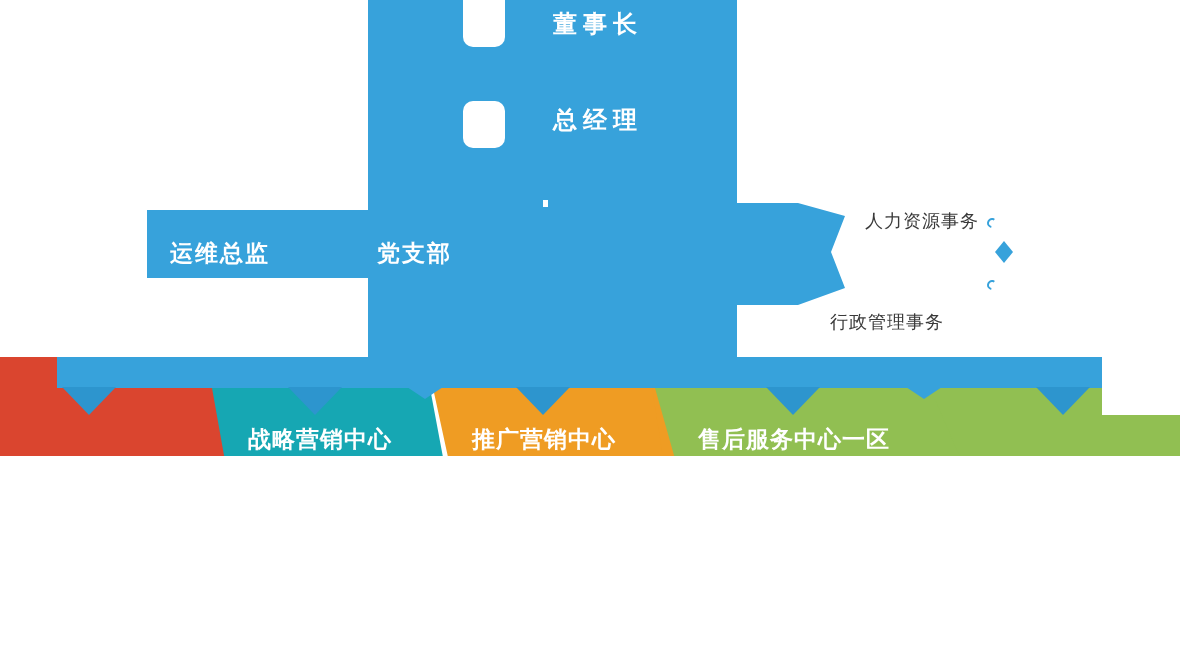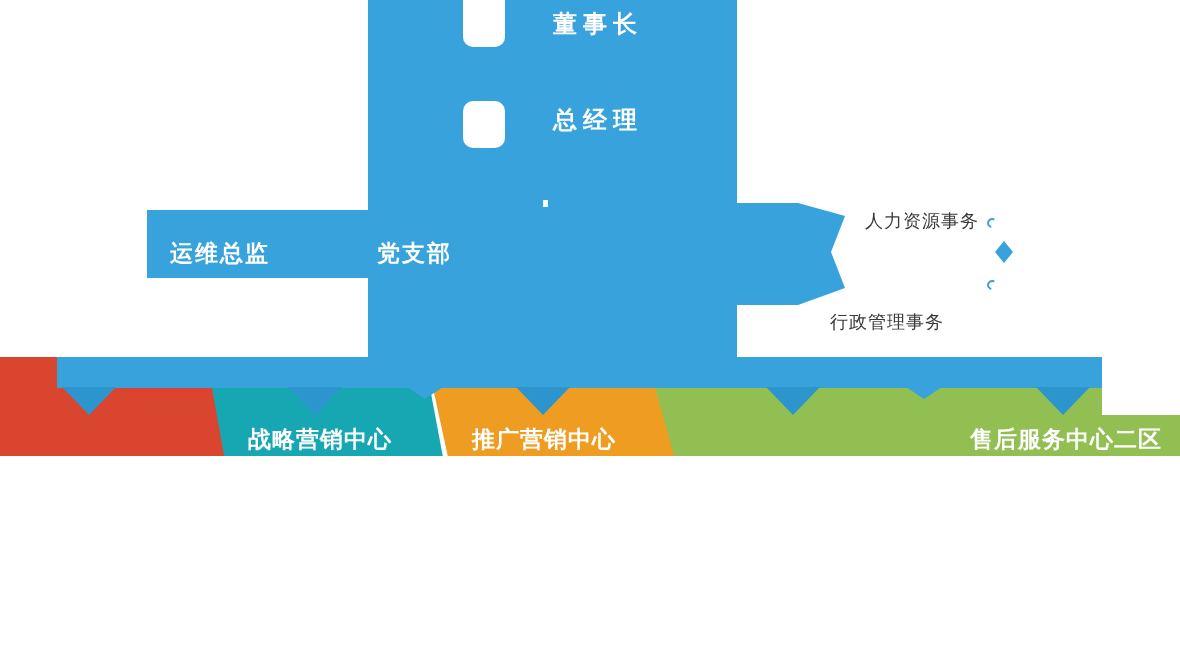--- a/index.html
+++ b/index.html
@@ -90,21 +90,21 @@
   <div class="lbl exec-label" style="left:553px;top:120px;">总经理</div>
 
   <div class="lbl band-label" style="left:170px;top:253px;">运维总监</div>
   <div class="lbl band-label" style="left:377px;top:253px;">党支部</div>
 
   <div class="lbl affair-label" style="left:865px;top:221px;">人力资源事务</div>
   <div class="lbl affair-label" style="left:830px;top:286px;margin-top:36px;">行政管理事务</div>
 
   <div class="lbl dept-title" style="left:544px;top:439px;">推广营销中心</div>
   <div class="lbl dept-title" style="left:320px;top:439px;">战略营销中心</div>
-  <div class="lbl dept-title" style="left:1066px;top:439px;">售后服务中心二区</div>
+  <div class="lbl dept-title" style="left:794px;top:439px;">售后服务中心一区</div>
 
   <div class="lbl sub-label" style="left:41px;top:542px;">品牌设计部</div>
   <div class="lbl sub-label" style="left:91px;top:542px;">产品研发部</div>
   <div class="lbl sub-label" style="left:139px;top:542px;">项目运营部</div>
 
   <div class="lbl sub-label" style="left:268px;top:545px;">战略一部</div>
   <div class="lbl sub-label" style="left:317px;top:545px;">战略二部</div>
   <div class="lbl sub-label" style="left:365px;top:545px;">战略三部</div>
 
   <div class="lbl sub-label" style="left:496px;top:545px;">推广一部</div>

